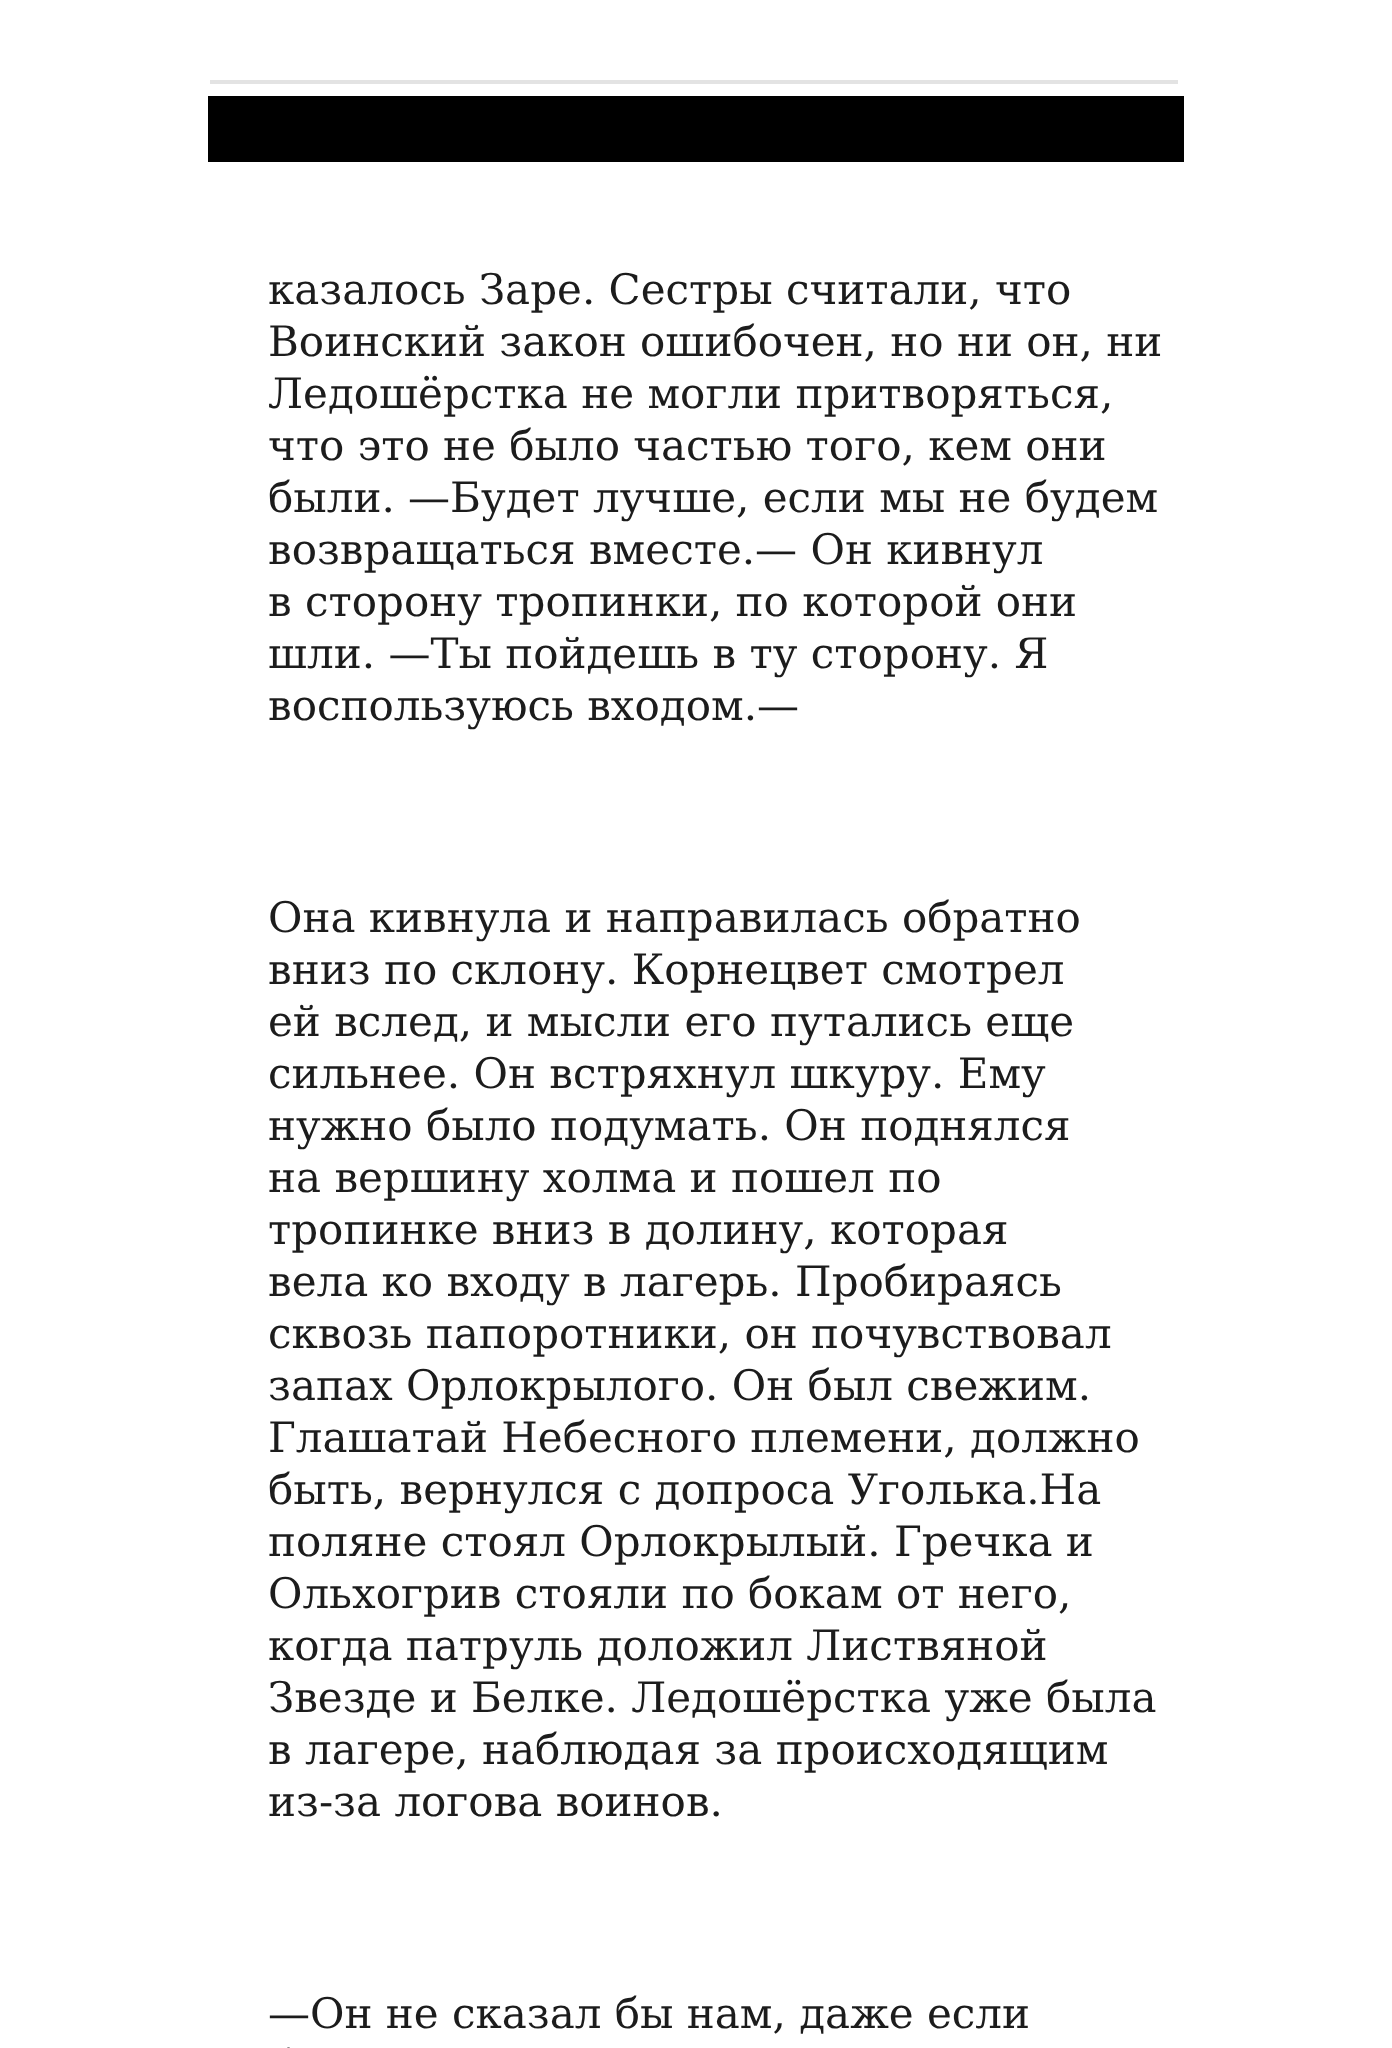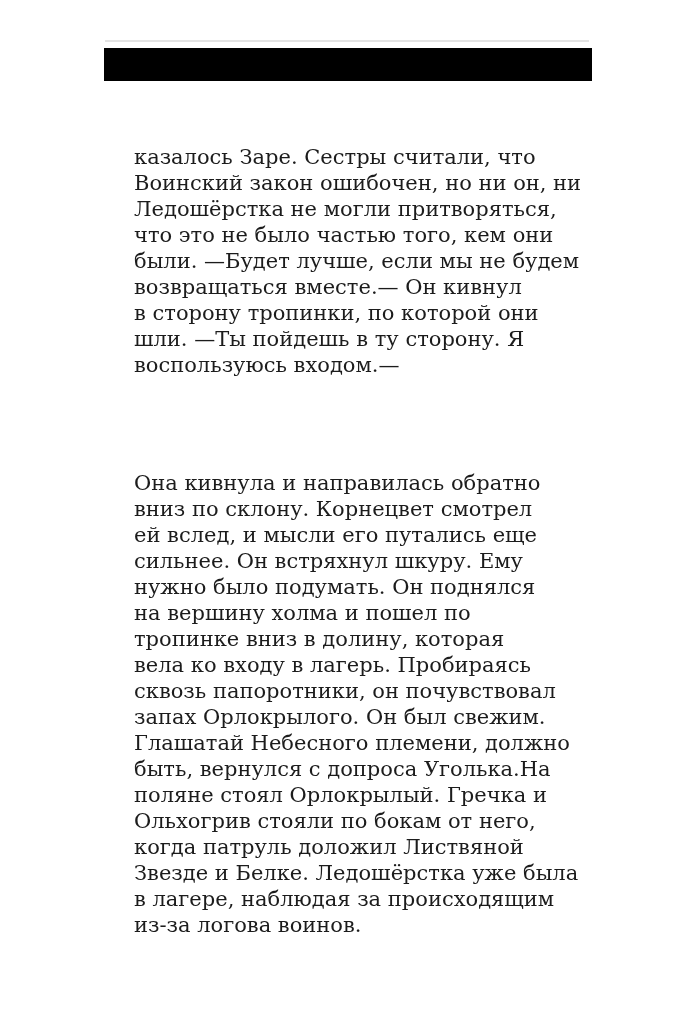--- a/index.html
+++ b/index.html
@@ -38,21 +38,21 @@
     left: 134px;
     top: 80px;
     width: 470px;
     font-family: "DejaVu Serif", "Liberation Serif", serif;
     font-size: 21px;
     line-height: 26px;
     color: var(--text, #1c1c1c);
     white-space: pre;
   }
   .text-column p {
-    margin: 12px 0 28px 0;
+    margin: 0 0 28px 0;
     padding: 0;
   }
 </style>
 </head>
 <body>
 
 <div class="page">
   <div class="bar-shadow"></div>
   <div class="redaction-bar"></div>
   <main class="text-column">

